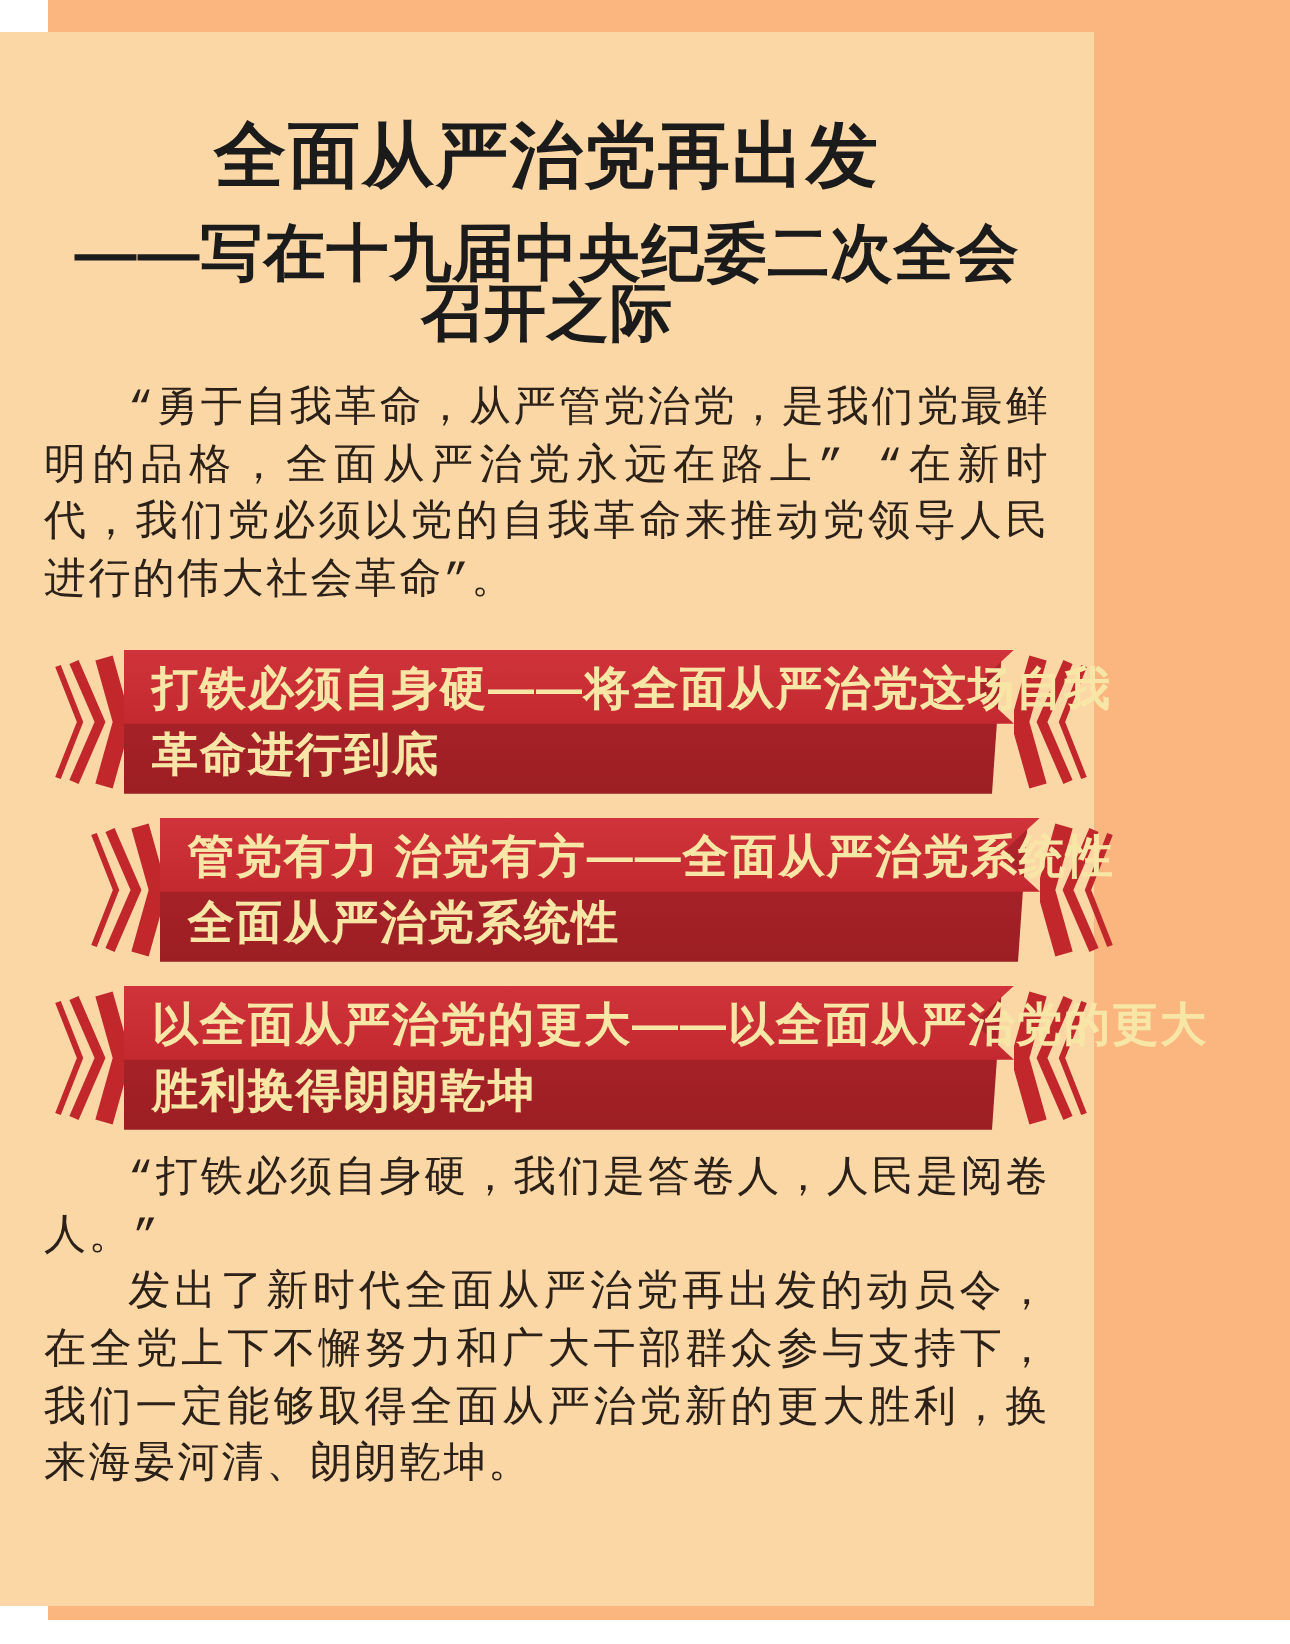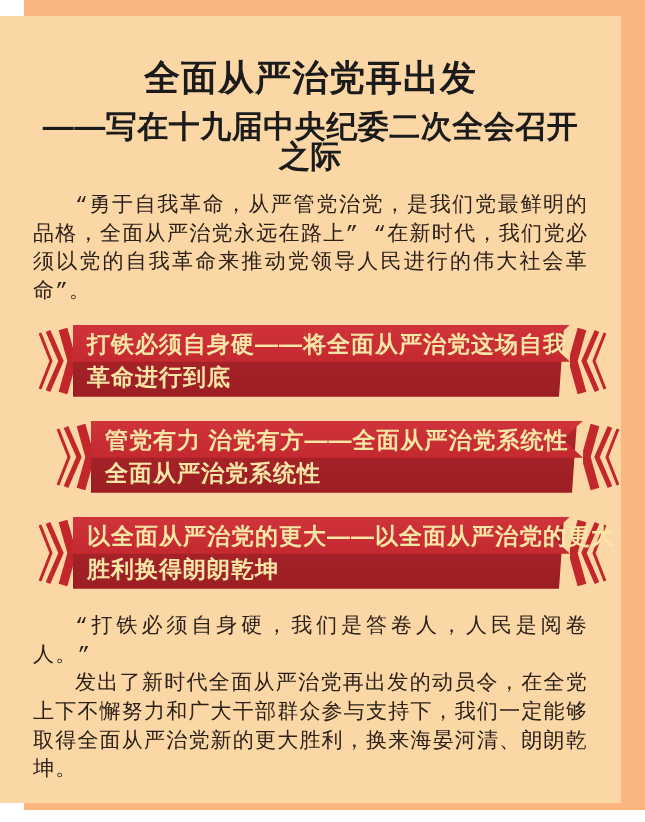--- a/index.html
+++ b/index.html
@@ -6,22 +6,22 @@
   body {
     width:645px; height:822px; position:relative; overflow:hidden;
     background:#ffffff;
     font-family:"Liberation Sans", sans-serif;
   }
   .backdrop {
     position:absolute; left:24px; top:0; width:621px; height:810px;
     background:#fbb680;
   }
   .card {
-    position:absolute; left:0; top:16px; width:621px; height:787px;
-    background:#fcd7a6; box-sizing:border-box; padding:0 33px;
+    position:absolute; left:0; top:16px; width:547px; height:787px;
+    background:#fcd7a6; box-sizing:border-box; padding:0 22px;
   }
   .title {
     margin:40px 0 0 0; text-align:center;
     font-size:36px; line-height:44px; font-weight:bold;
     color:#1b1b1b; letter-spacing:1px;
   }
   .subtitle {
     margin:12px 0 0 0; text-align:center;
     font-size:31px; line-height:30px; font-weight:bold;
     color:#1b1b1b; letter-spacing:0.5px;
@@ -29,21 +29,21 @@
   .body-text {
     margin-top:20px;
     font-family:"DejaVu Serif", serif;
     font-size:21px; line-height:28.7px; color:#2b2119;
     text-align:justify; letter-spacing:1.2px;
   }
   .body-text p { margin:0; text-indent:2em;font-family:Liberation Mono, monospace; }
   .closing { margin-top:8px; }
 
   .banners { margin:18px -20px 0 4px; }
-  .banner { position:relative; height:72px; margin-bottom:24px; }
+  .banner { position:relative; height:72px; margin-bottom:12px; }
   .banner.indented { margin-left:18px; margin-right:-13px; }
 
   .chev { position:absolute; top:0; width:38px; height:72px; }
   .chev.left  { left:0; }
   .chev.right { right:0; transform:scaleX(-1); }
 
   .ribbon { position:absolute; left:36px; right:44px; top:0; height:72px; }
   .ribbon-base {
     position:absolute; left:0; right:0; top:0; bottom:0;
     background:linear-gradient(180deg,#b2252b 0%,#a42128 55%,#9c1e23 100%);

